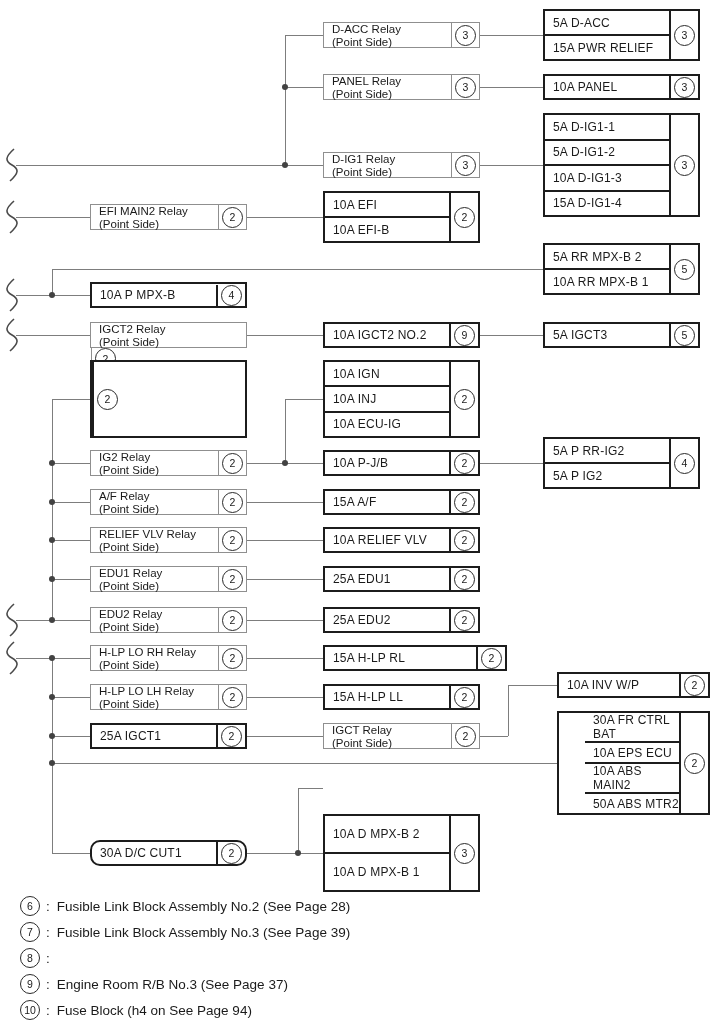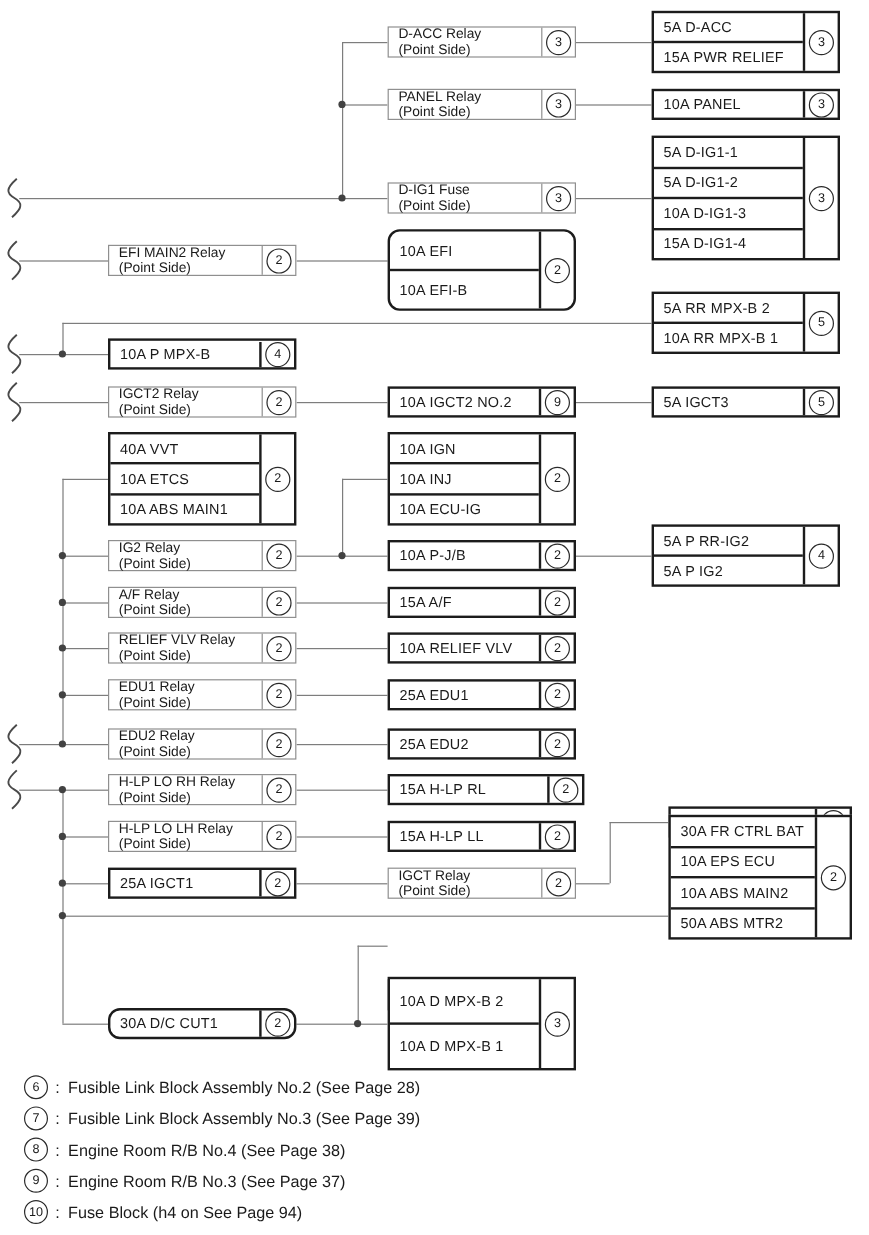--- a/index.html
+++ b/index.html
@@ -130,29 +130,29 @@
             <div>(Point Side)</div>
           </div>
         </div>
         <div class="numcell">
           <div class="circ">3</div>
         </div>
       </div>
       <div class="box relay" style="left: 323px; top: 152px; width: 157px; height: 26px;">
         <div class="labels">
           <div class="lrow">
-            <div>D-IG1 Fuse</div>
-            <div>(Point Side)</div>
-          </div>
-        </div>
-        <div class="numcell">
-          <div class="circ">3</div>
-        </div>
-      </div>
-      <div class="box fuse" style="left: 323px; top: 191px; width: 157px; height: 68px; border-radius: 10px;">
+            <div>D-IG1 Relay</div>
+            <div>(Point Side)</div>
+          </div>
+        </div>
+        <div class="numcell">
+          <div class="circ">3</div>
+        </div>
+      </div>
+      <div class="box fuse" style="left: 323px; top: 191px; width: 157px; height: 52px;">
         <div class="labels">
           <div class="lrow">
             <div>10A EFI</div>
           </div>
           <div class="lrow">
             <div>10A EFI-B</div>
           </div>
         </div>
         <div class="numcell">
           <div class="circ">2</div>
@@ -227,21 +227,21 @@
       <div class="box fuse" style="left: 323px; top: 607px; width: 157px; height: 26px;">
         <div class="labels">
           <div class="lrow">
             <div>25A EDU2</div>
           </div>
         </div>
         <div class="numcell">
           <div class="circ">2</div>
         </div>
       </div>
-      <div class="box fuse" style="left: 323px; top: 645px; width: 164px; height: 26px;">
+      <div class="box fuse" style="left: 323px; top: 645px; width: 184px; height: 26px;">
         <div class="labels">
           <div class="lrow">
             <div>15A H-LP RL</div>
           </div>
         </div>
         <div class="numcell">
           <div class="circ">2</div>
         </div>
       </div>
       <div class="box fuse" style="left: 323px; top: 684px; width: 157px; height: 26px;">
@@ -302,43 +302,32 @@
       <div class="box fuse" style="left: 90px; top: 282px; width: 157px; height: 26px; align-items: center;">
         <div class="labels">
           <div class="lrow">
             <div>10A P MPX-B</div>
           </div>
         </div>
         <div class="numcell">
           <div class="circ">4</div>
         </div>
       </div>
-      <div class="box relay" style="left: 90px; top: 322px; width: 157px; height: 26px;">
+      <div class="box relay" style="left: 90px; top: 322px; width: 157px; height: 26px; flex-direction: column;">
         <div class="labels">
           <div class="lrow">
             <div>IGCT2 Relay</div>
             <div>(Point Side)</div>
           </div>
         </div>
         <div class="numcell">
           <div class="circ">2</div>
         </div>
       </div>
       <div class="box fuse" style="left: 90px; top: 360px; width: 157px; height: 78px;">
-        <div class="labels">
-          <div class="lrow">
-            <div>40A VVT</div>
-          </div>
-          <div class="lrow">
-            <div>10A ETCS</div>
-          </div>
-          <div class="lrow">
-            <div>10A ABS MAIN1</div>
-          </div>
-        </div>
         <div class="numcell">
           <div class="circ">2</div>
         </div>
       </div>
       <div class="box relay" style="left: 90px; top: 450px; width: 157px; height: 26px;">
         <div class="labels">
           <div class="lrow">
             <div>IG2 Relay</div>
             <div>(Point Side)</div>
           </div>
@@ -514,21 +503,21 @@
       <div class="box fuse" style="left: 557px; top: 672px; width: 153px; height: 26px;">
         <div class="labels">
           <div class="lrow">
             <div>10A INV W/P</div>
           </div>
         </div>
         <div class="numcell">
           <div class="circ">2</div>
         </div>
       </div>
-      <div class="box fuse" style="left: 557px; top: 679px; width: 153px; height: 104px;">
+      <div class="box fuse" style="left: 557px; top: 711px; width: 153px; height: 104px; padding-left: 26px;">
         <div class="labels">
           <div class="lrow">
             <div>30A FR CTRL BAT</div>
           </div>
           <div class="lrow">
             <div>10A EPS ECU</div>
           </div>
           <div class="lrow">
             <div>10A ABS MAIN2</div>
           </div>
@@ -548,21 +537,20 @@
         <span>Fusible Link Block Assembly No.2 (See Page 28)</span>
       </div>
       <div class="legend-item">
         <div class="circ">7</div>
         <span class="sep">:</span>
         <span>Fusible Link Block Assembly No.3 (See Page 39)</span>
       </div>
       <div class="legend-item">
         <div class="circ">8</div>
         <span class="sep">:</span>
-        <span>Engine Room R/B No.4 (See Page 38)</span>
       </div>
       <div class="legend-item">
         <div class="circ">9</div>
         <span class="sep">:</span>
         <span>Engine Room R/B No.3 (See Page 37)</span>
       </div>
       <div class="legend-item">
         <div class="circ">10</div>
         <span class="sep">:</span>
         <span>Fuse Block (h4 on See Page 94)</span>

